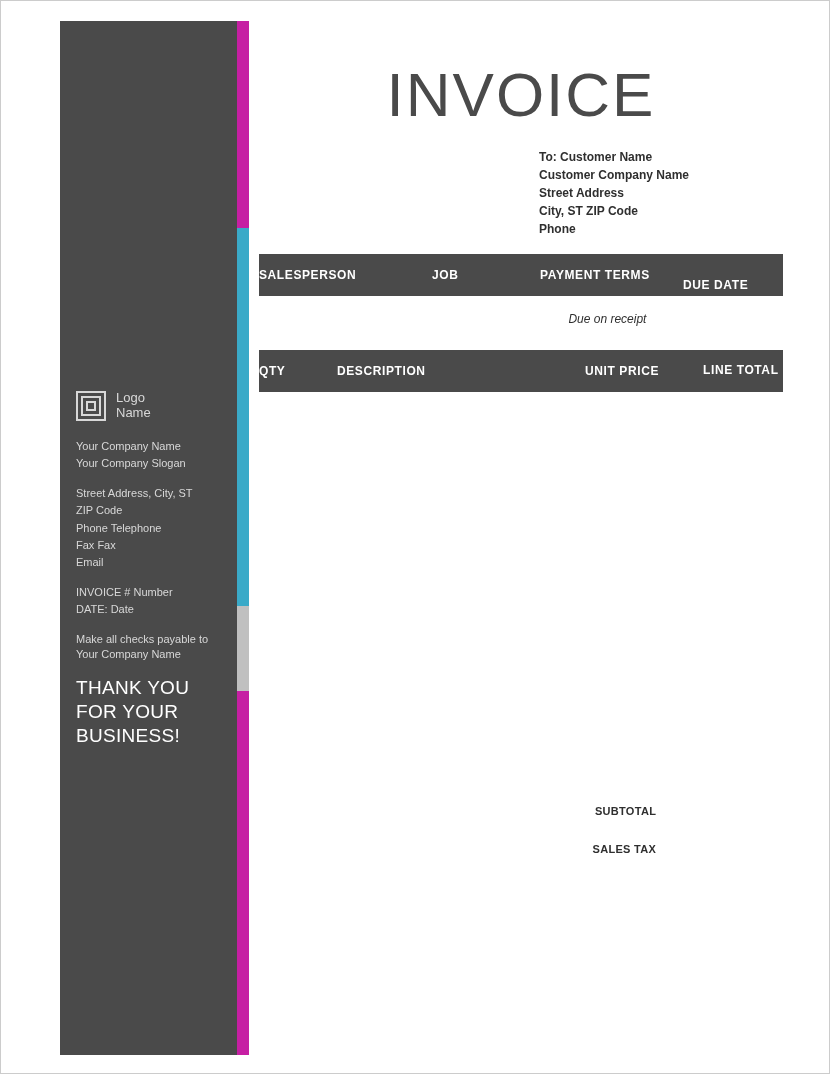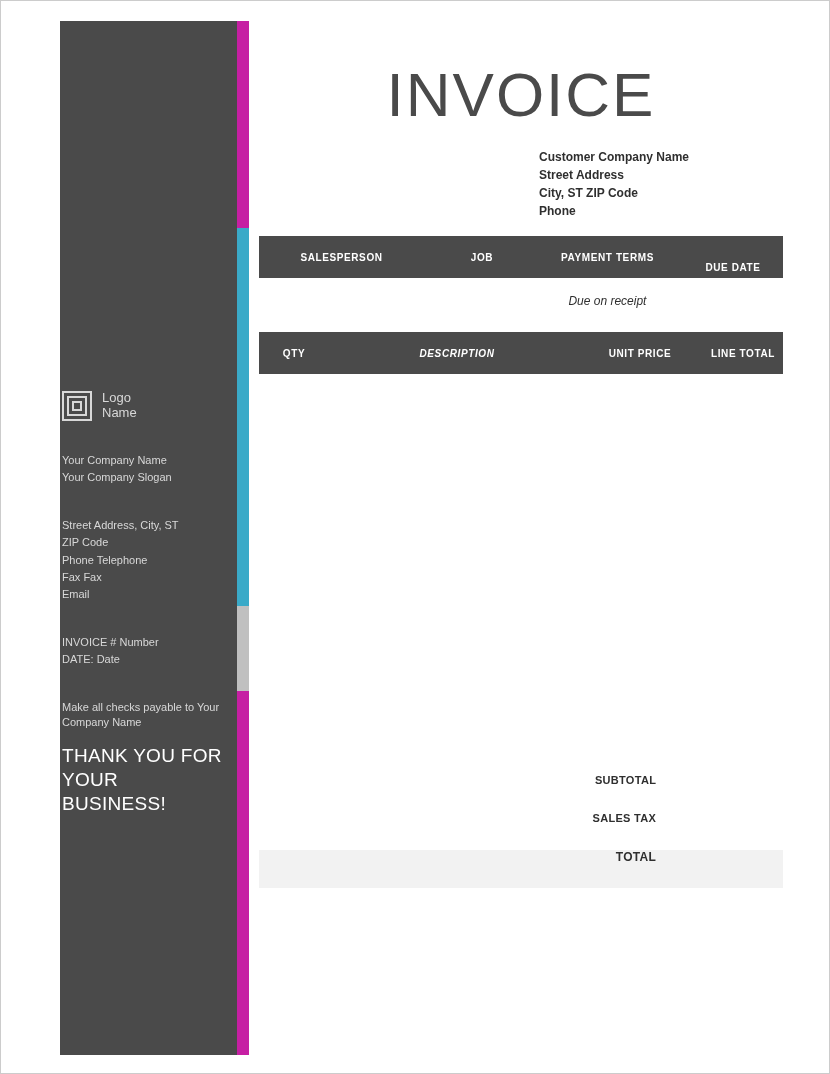--- a/index.html
+++ b/index.html
@@ -33,33 +33,33 @@
     flex-direction: column;
   }
   .stripe-magenta-top { background: #c61fa3; height: 207px; }
   .stripe-teal { background: #3aaac8; height: 378px; }
   .stripe-gray { background: #c0c0c0; height: 85px; }
   .stripe-magenta-bottom { background: #c61fa3; flex: 1; }
 
   .sidebar-content {
     position: absolute;
     top: 370px;
-    left: 2px;
+    left: 16px;
     right: 10px;
   }
   .logo-row {
     display: flex;
     align-items: center;
     gap: 10px;
     margin-bottom: 18px;
   }
   .logo-mark svg { display: block; }
   .logo-text { font-size: 13px; line-height: 1.15; color: #d8d8d8; }
   .sidebar p { margin-bottom: 2px; }
-  .sidebar .block { margin-bottom: 14px; margin-top: 32px; }
+  .sidebar .block { margin-bottom: 14px; }
   .sidebar .thanks {
     font-size: 19px;
     font-weight: 400;
     color: #fff;
     line-height: 1.25;
     letter-spacing: 0.3px;
     margin-top: 4px;
   }
 
   .main {
@@ -84,24 +84,24 @@
     font-weight: 600;
     color: #2f2f2f;
     line-height: 1.5;
     margin-bottom: 16px;
   }
 
   .header-row {
     display: flex;
     background: #4a4a4a;
     color: #fff;
-    font-size: 10px;
+    font-size: 12px;
     font-weight: 700;
     letter-spacing: 0.6px;
-    text-align: center;
+    text-align: left;
     height: 42px;
     align-items: center;
     gap: 8px;
   }
   .details-header .col1 { width: 33%; }
   .details-header .col2 { width: 20%; }
   .details-header .col3 { width: 27%; }
   .details-header .col4 { width: 20%; margin-top: 20px; }
 
   .details-body {
@@ -110,34 +110,35 @@
     text-align: center;
     padding: 16px 0 24px 0;
     color: #2f2f2f;
   }
   .details-body .col1 { width: 33%; }
   .details-body .col2 { width: 20%; }
   .details-body .col3 { width: 27%; font-style: italic; }
   .details-body .col4 { width: 20%; }
 
   .items-header .colq { width: 14%; }
-  .items-header .cold { width: 48%; font-style: italic; }
+  .items-header .cold { width: 48%; }
   .items-header .colu { width: 22%; }
   .items-header .colt { width: 16%; line-height: 1.1; }
 
   .items-body { height: 400px; }
 
   .totals {
     font-size: 11px;
     font-weight: 700;
     color: #2f2f2f;
     letter-spacing: 0.3px;
   }
   .totals-row {
     display: flex;
+    align-items: center;
     height: 38px;
   }
   .totals-row .label {
     width: 80%;
     text-align: right;
     padding-right: 22px;
   }
   .totals-row .value {
     width: 20%;
     text-align: right;
@@ -190,20 +191,21 @@
   <div class="stripe-magenta-top"></div>
   <div class="stripe-teal"></div>
   <div class="stripe-gray"></div>
   <div class="stripe-magenta-bottom"></div>
 </div>
 
 <div class="main">
   <div class="title">INVOICE</div>
 
   <div class="customer">
+    <div>To: Customer Name</div>
     <div>Customer Company Name</div>
     <div>Street Address</div>
     <div>City, ST  ZIP Code</div>
     <div>Phone</div>
   </div>
 
   <div class="header-row details-header">
     <div class="col1">SALESPERSON</div>
     <div class="col2">JOB</div>
     <div class="col3">PAYMENT TERMS</div>
@@ -226,18 +228,14 @@
 
   <div class="totals">
     <div class="totals-row">
       <div class="label">SUBTOTAL</div>
       <div class="value"></div>
     </div>
     <div class="totals-row">
       <div class="label">SALES TAX</div>
       <div class="value"></div>
     </div>
-    <div class="totals-row total-final">
-      <div class="label">TOTAL</div>
-      <div class="value"></div>
-    </div>
   </div>
 </div>
 
 </body></html>

